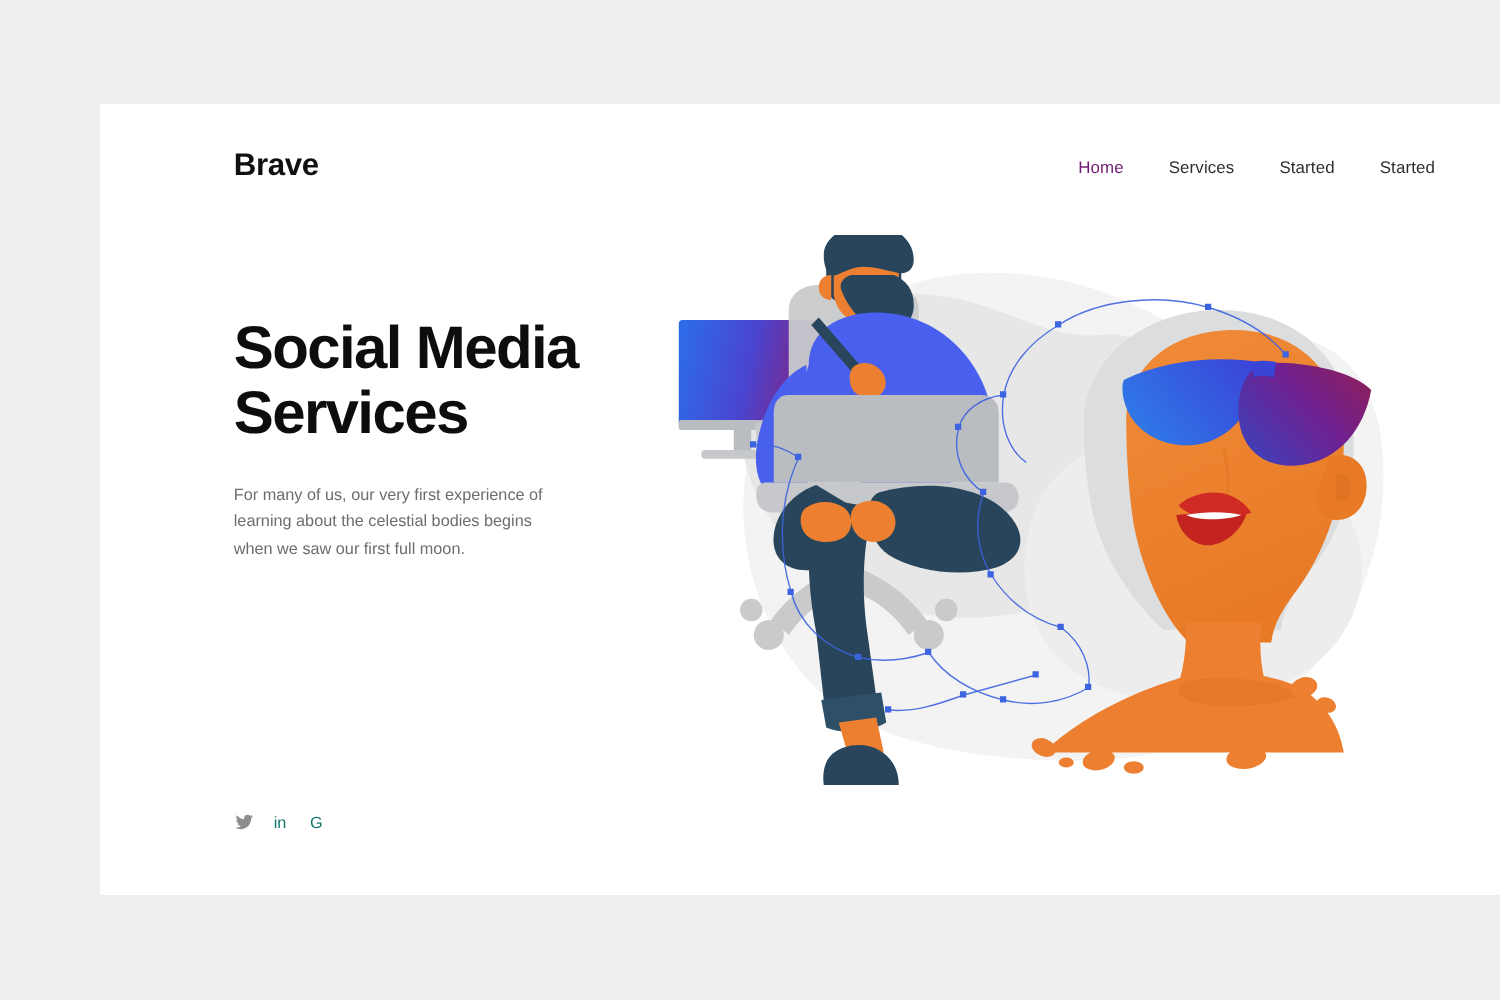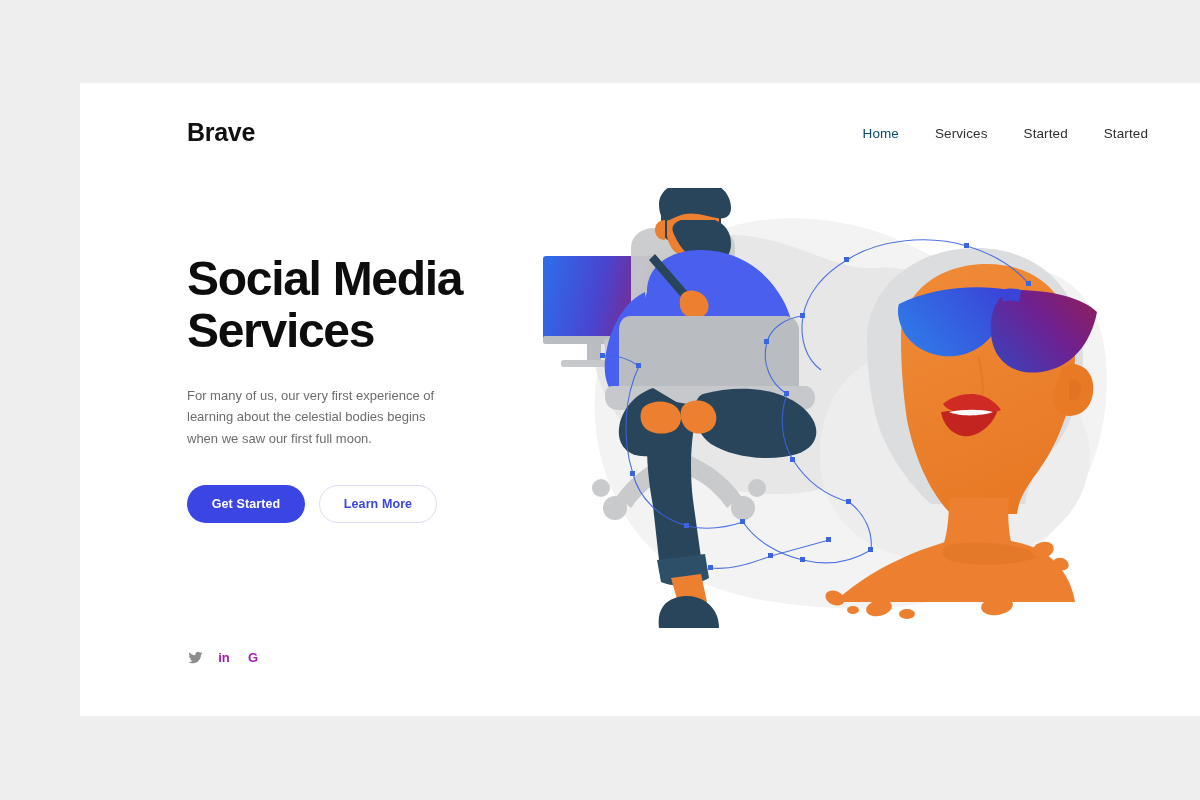--- a/index.html
+++ b/index.html
@@ -58,21 +58,21 @@
 
   .nav-link {
     font-size: 13.5px;
     color: #2f2f2f;
     text-decoration: none;
     line-height: 1;
     white-space: nowrap;
     letter-spacing: 0.1px;
   }
 
-  .nav-link.is-muted { color: #0c4a6e; }
+  .nav-link.is-muted { color: #701a75; }
 
   
   .hero-copy {
     position: absolute;
     left: 107px;
     top: 170px;
     width: 300px;
   }
 
   .hero-title {
@@ -134,24 +134,24 @@
     align-items: center;
     gap: 13px;
   }
 
   .social-link {
     display: inline-flex;
     align-items: center;
     justify-content: center;
     width: 16px;
     height: 16px;
-    color: #a21caf;
+    color: #0f766e;
     text-decoration: none;
     font-size: 13px;
-    font-weight: bold;
+    font-weight: normal;
     line-height: 1;
   }
 
   .social-link svg { display: block; fill: #8d8d8d; }
 
   
   .hero-illustration {
     position: absolute;
     left: 455px;
     top: 105px;
@@ -181,24 +181,20 @@
 
   <section class="hero-copy">
 
     <h1 class="hero-title">
       <span>Social Media</span><br>
       <span>Services</span>
     </h1>
 
     <p class="hero-desc">For many of us, our very first experience of learning about the celestial bodies begins when we saw our first full moon.</p>
 
-    <div class="hero-actions">
-      <button class="btn btn-primary">Get Started</button>
-      <button class="btn btn-secondary">Learn More</button>
-    </div>
 
   </section>
 
   <div class="social-row">
 
     <a href="#" class="social-link" aria-label="Twitter">
       <svg viewBox="0 0 24 24" width="15" height="15" aria-hidden="true">
         <path d="M23 4.9c-.8.4-1.7.6-2.6.8.9-.6 1.6-1.5 2-2.5-.9.5-1.9.9-2.9 1.1-.8-.9-2-1.5-3.3-1.5-2.5 0-4.6 2.1-4.6 4.7 0 .4 0 .7.1 1-3.8-.2-7.2-2.1-9.5-5-.4.7-.6 1.5-.6 2.4 0 1.6.8 3.1 2.1 3.9-.8 0-1.5-.2-2.1-.6v.1c0 2.3 1.6 4.2 3.7 4.6-.4.1-.8.2-1.2.2-.3 0-.6 0-.9-.1.6 1.9 2.3 3.2 4.3 3.3-1.6 1.3-3.6 2-5.7 2-.4 0-.7 0-1.1-.1 2 1.3 4.4 2.1 7 2.1 8.4 0 13-7.1 13-13.2v-.6c.9-.7 1.7-1.5 2.3-2.4z"></path>
       </svg>
     </a>

